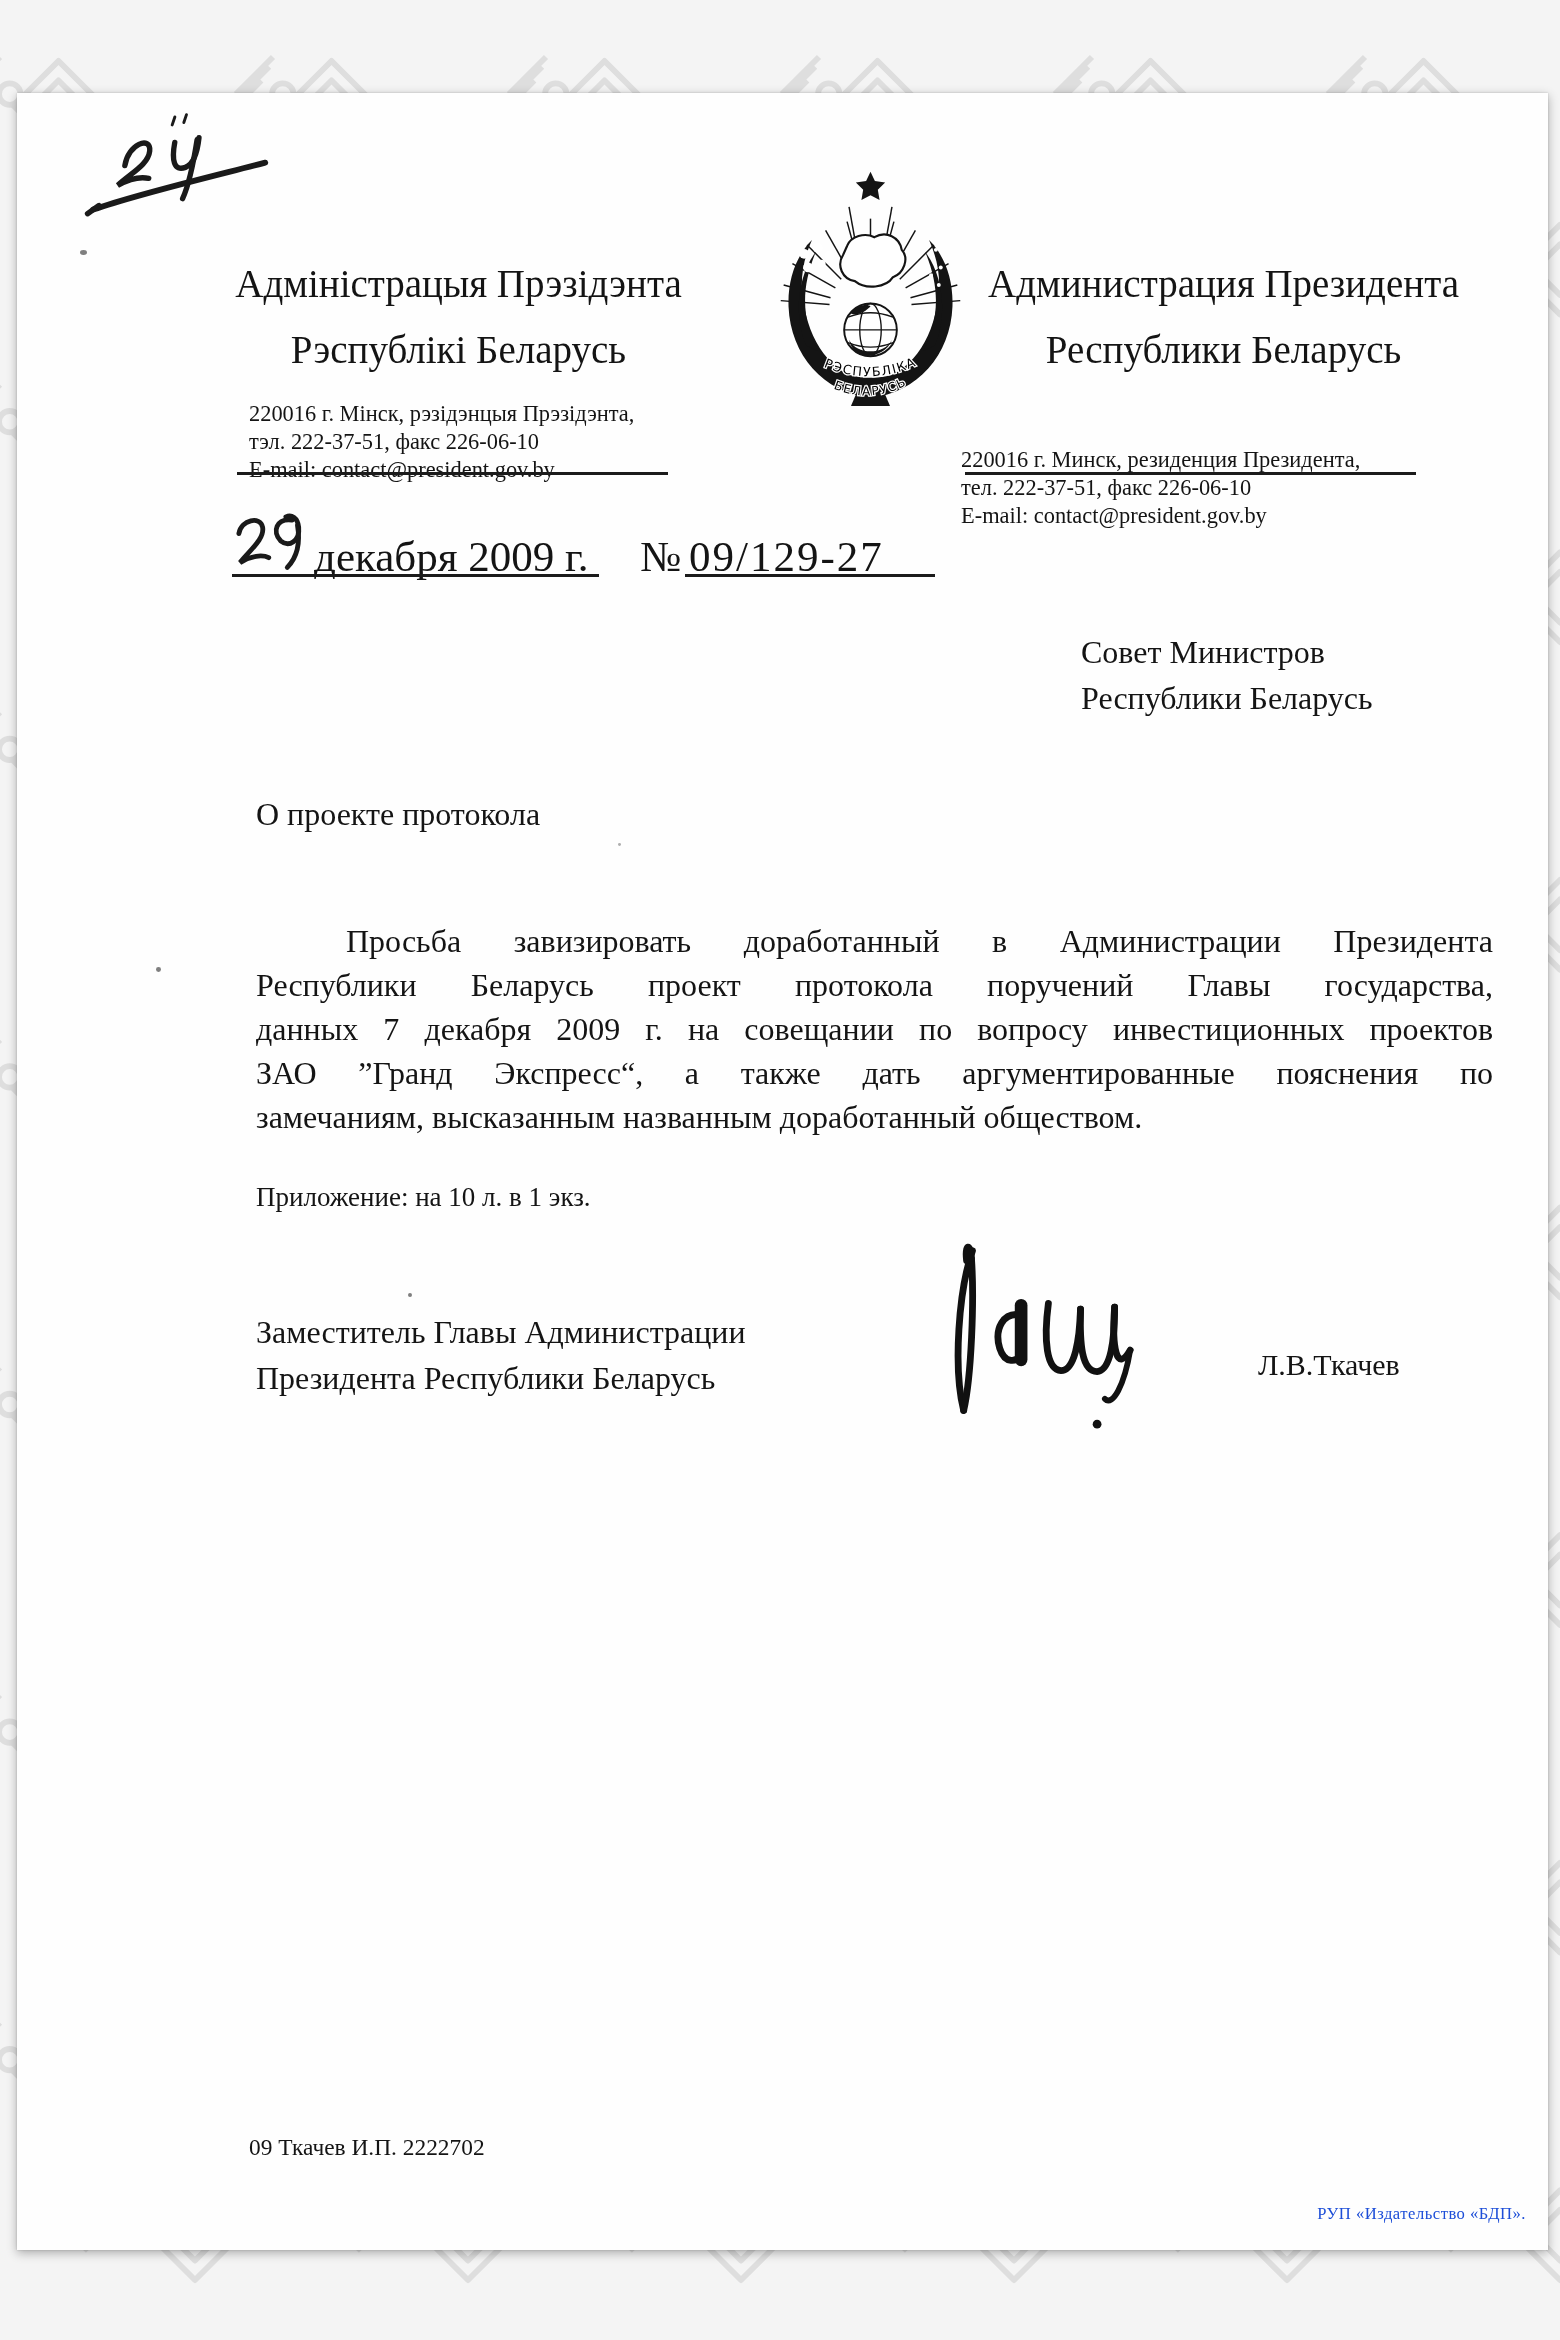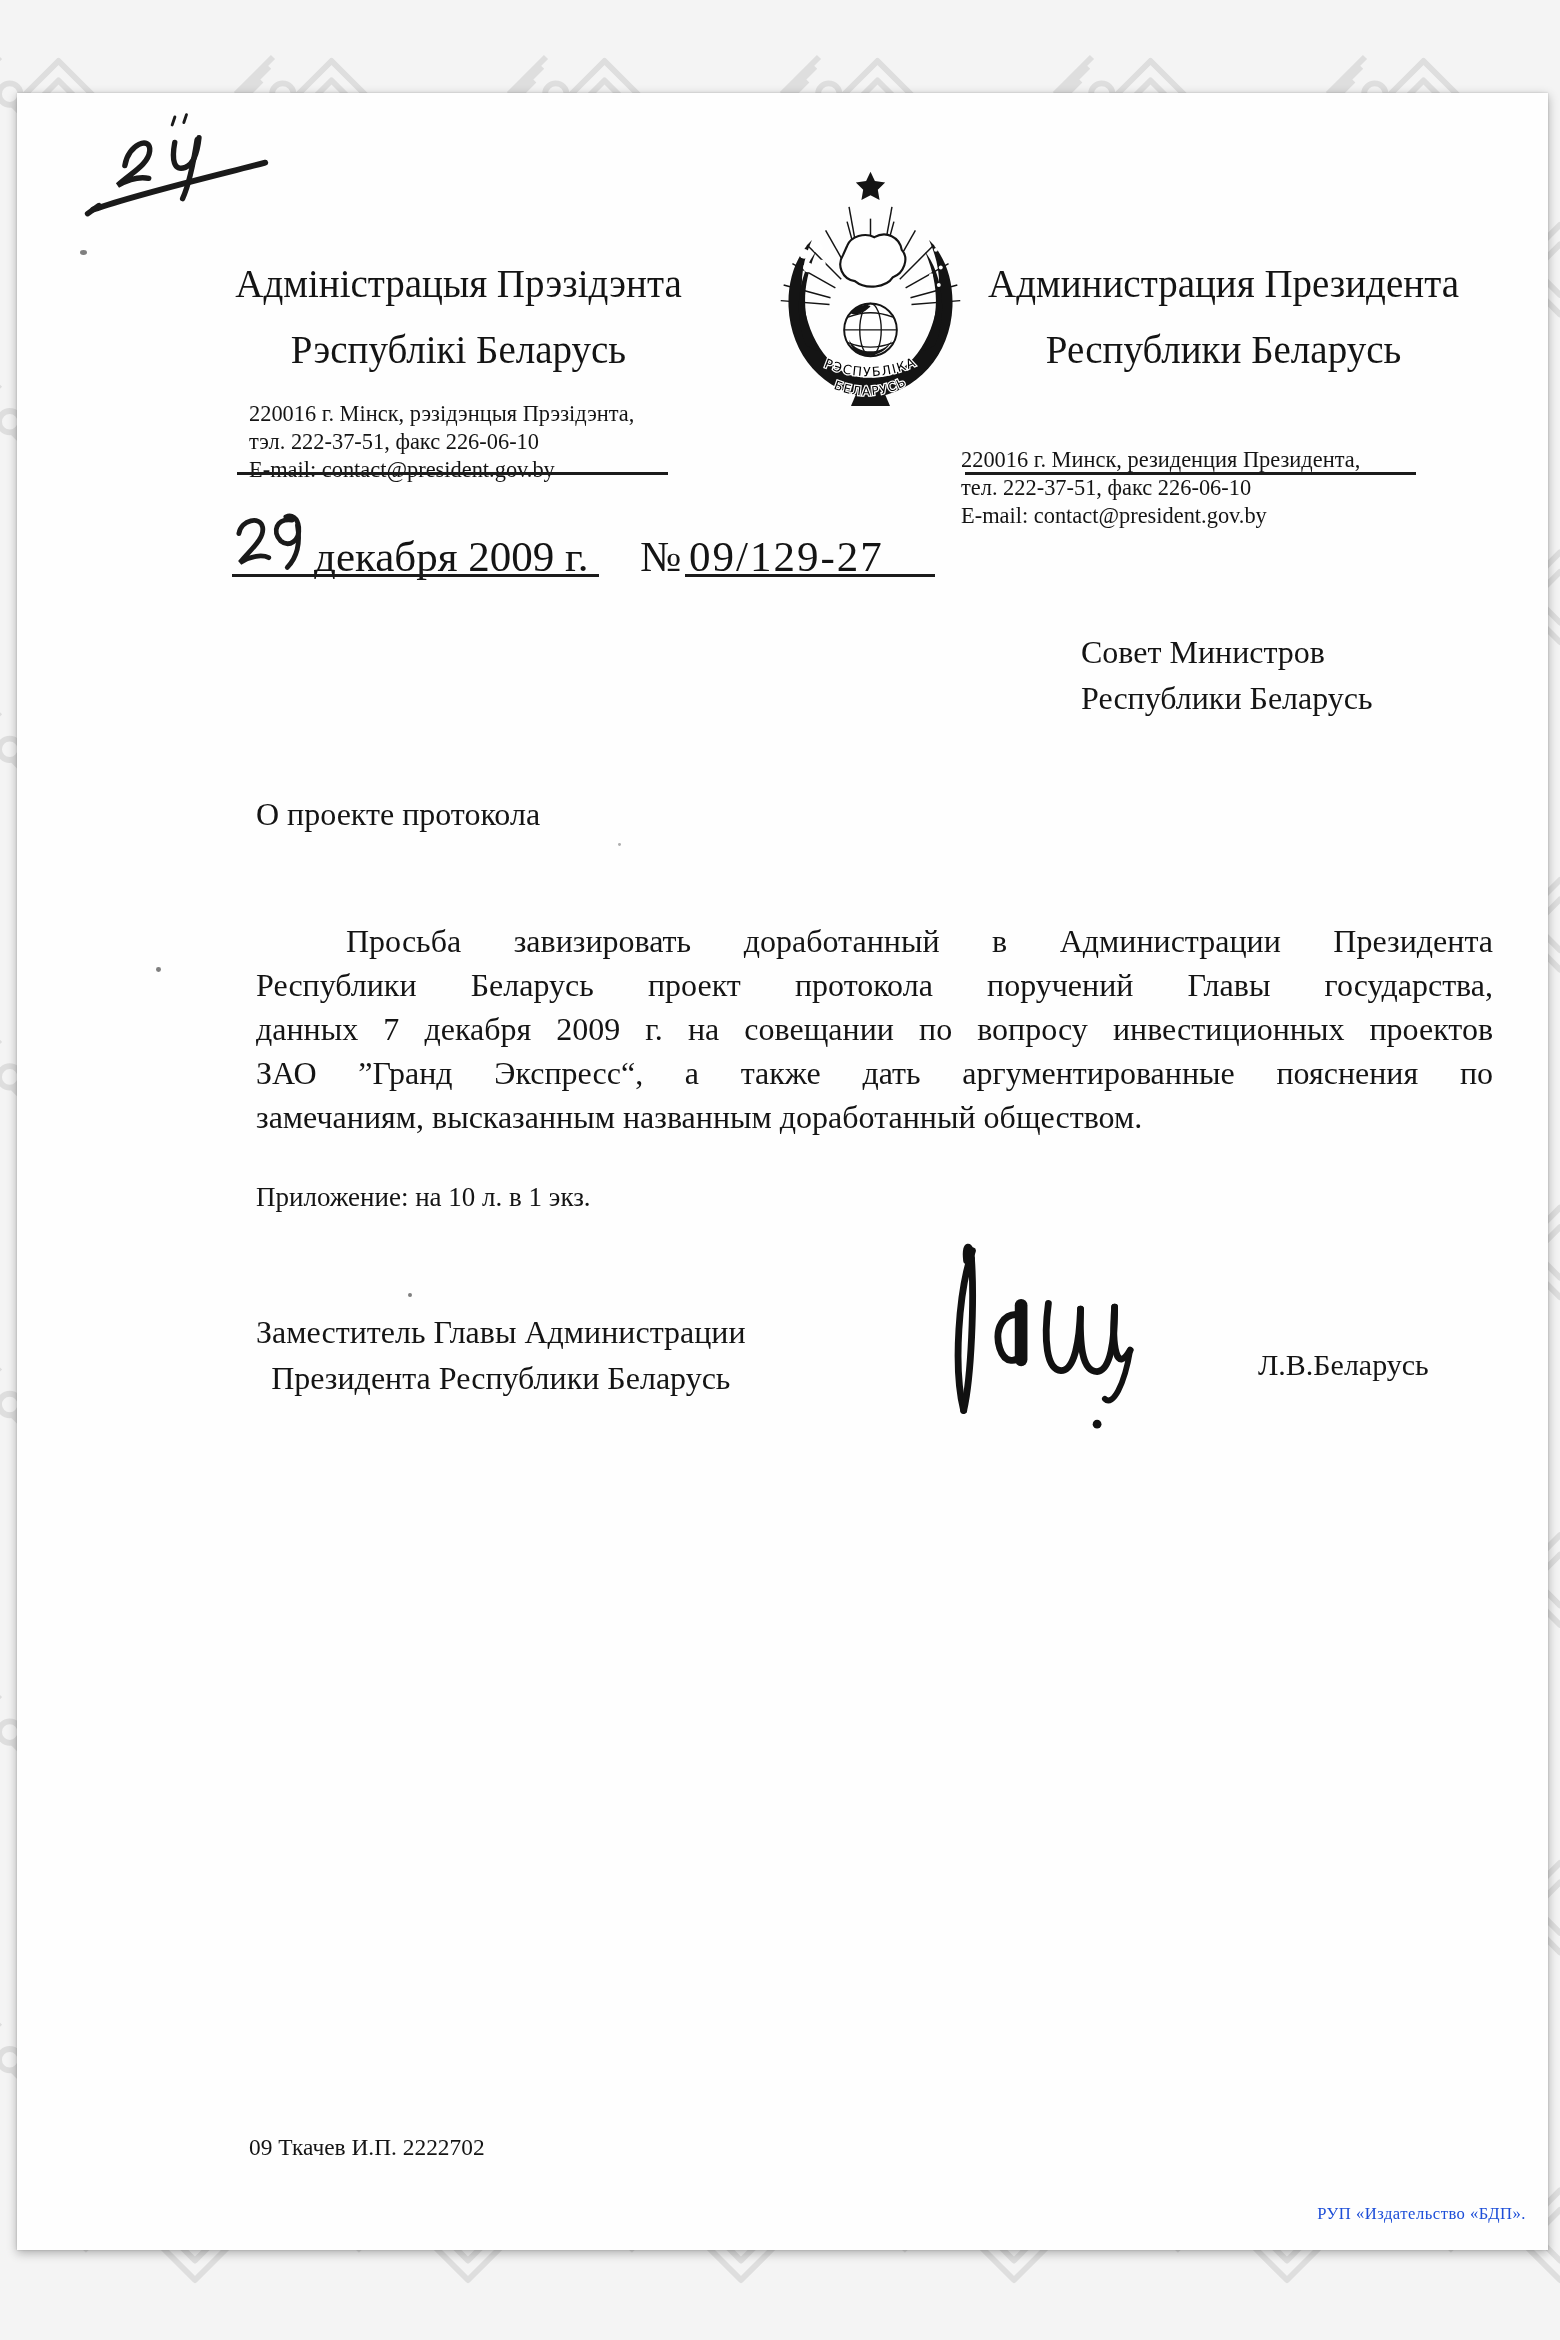--- a/index.html
+++ b/index.html
@@ -15,21 +15,21 @@
   .addr{font-size:22.4px;line-height:28px;white-space:nowrap;}
   .rule{background:#1b1b1b;height:2.9px;}
   .ref{font-size:43px;white-space:nowrap;}
   .addressee{font-size:32px;line-height:46px;white-space:nowrap;}
   .subject{font-size:32px;white-space:nowrap;}
   .bodytxt{width:1237px;font-size:32px;}
   .bline{line-height:44px;height:44px;text-align:justify;text-align-last:justify;}
   .bline.first{padding-left:90px;}
   .bline.last{text-align-last:left;}
   .attach{font-size:27px;white-space:nowrap;}
-  .signer{font-size:32px;line-height:46px;white-space:nowrap;text-align:center;}
+  .signer{font-size:32px;line-height:46px;white-space:nowrap;}
   .signame{font-size:30px;white-space:nowrap;}
   .exec{font-size:23.4px;white-space:nowrap;}
   .print{font-size:16.6px;white-space:nowrap;color:#1d4ed8;letter-spacing:0.5px;}
   .speck{position:absolute;background:#3a3a3a;border-radius:50%;opacity:.65;z-index:2;}
   svg text{font-family:"DejaVu Sans",sans-serif;}
 </style>
 </head>
 <body>
 
 <div id="screen">
@@ -766,21 +766,21 @@
       <path d="M72,86 C54,82 44,100 50,120 C55,136 68,136 74,124"></path>
       <path d="M72,76 L72,132" stroke-width="13"></path>
       <path d="M100,74 C95,112 98,142 113,143 C127,143 132,112 133,80"></path>
       <path d="M133,80 C132,115 134,144 150,144 C164,143 168,112 168,78"></path>
       <path d="M168,78 C165,120 170,146 184,122"></path>
       <path d="M184,122 C178,158 166,180 158,172" stroke-width="6"></path>
     </g>
     <circle cx="150" cy="198" r="4.5" fill="#111"></circle>
   </svg>
 
-  <div class="abs z signame" style="left:1258px;top:1348px;">Л.В.Беларусь</div>
+  <div class="abs z signame" style="left:1258px;top:1348px;">Л.В.Ткачев</div>
 
   <div class="speck" style="left:156px;top:967px;width:4.9px;height:4.9px;"></div>
   <div class="speck" style="left:408px;top:1293px;width:3.9px;height:3.9px;"></div>
   <div class="speck" style="left:618px;top:843px;width:2.9px;height:2.9px;opacity:.4;"></div>
 
   <div class="abs z exec" style="left:249px;top:2134px;">09 Ткачев И.П. 2222702</div>
   <div class="abs z print" style="left:975px;top:2204px;width:551px;text-align:right;">РУП «Издательство «БДП».</div>
 
 </div>
 

